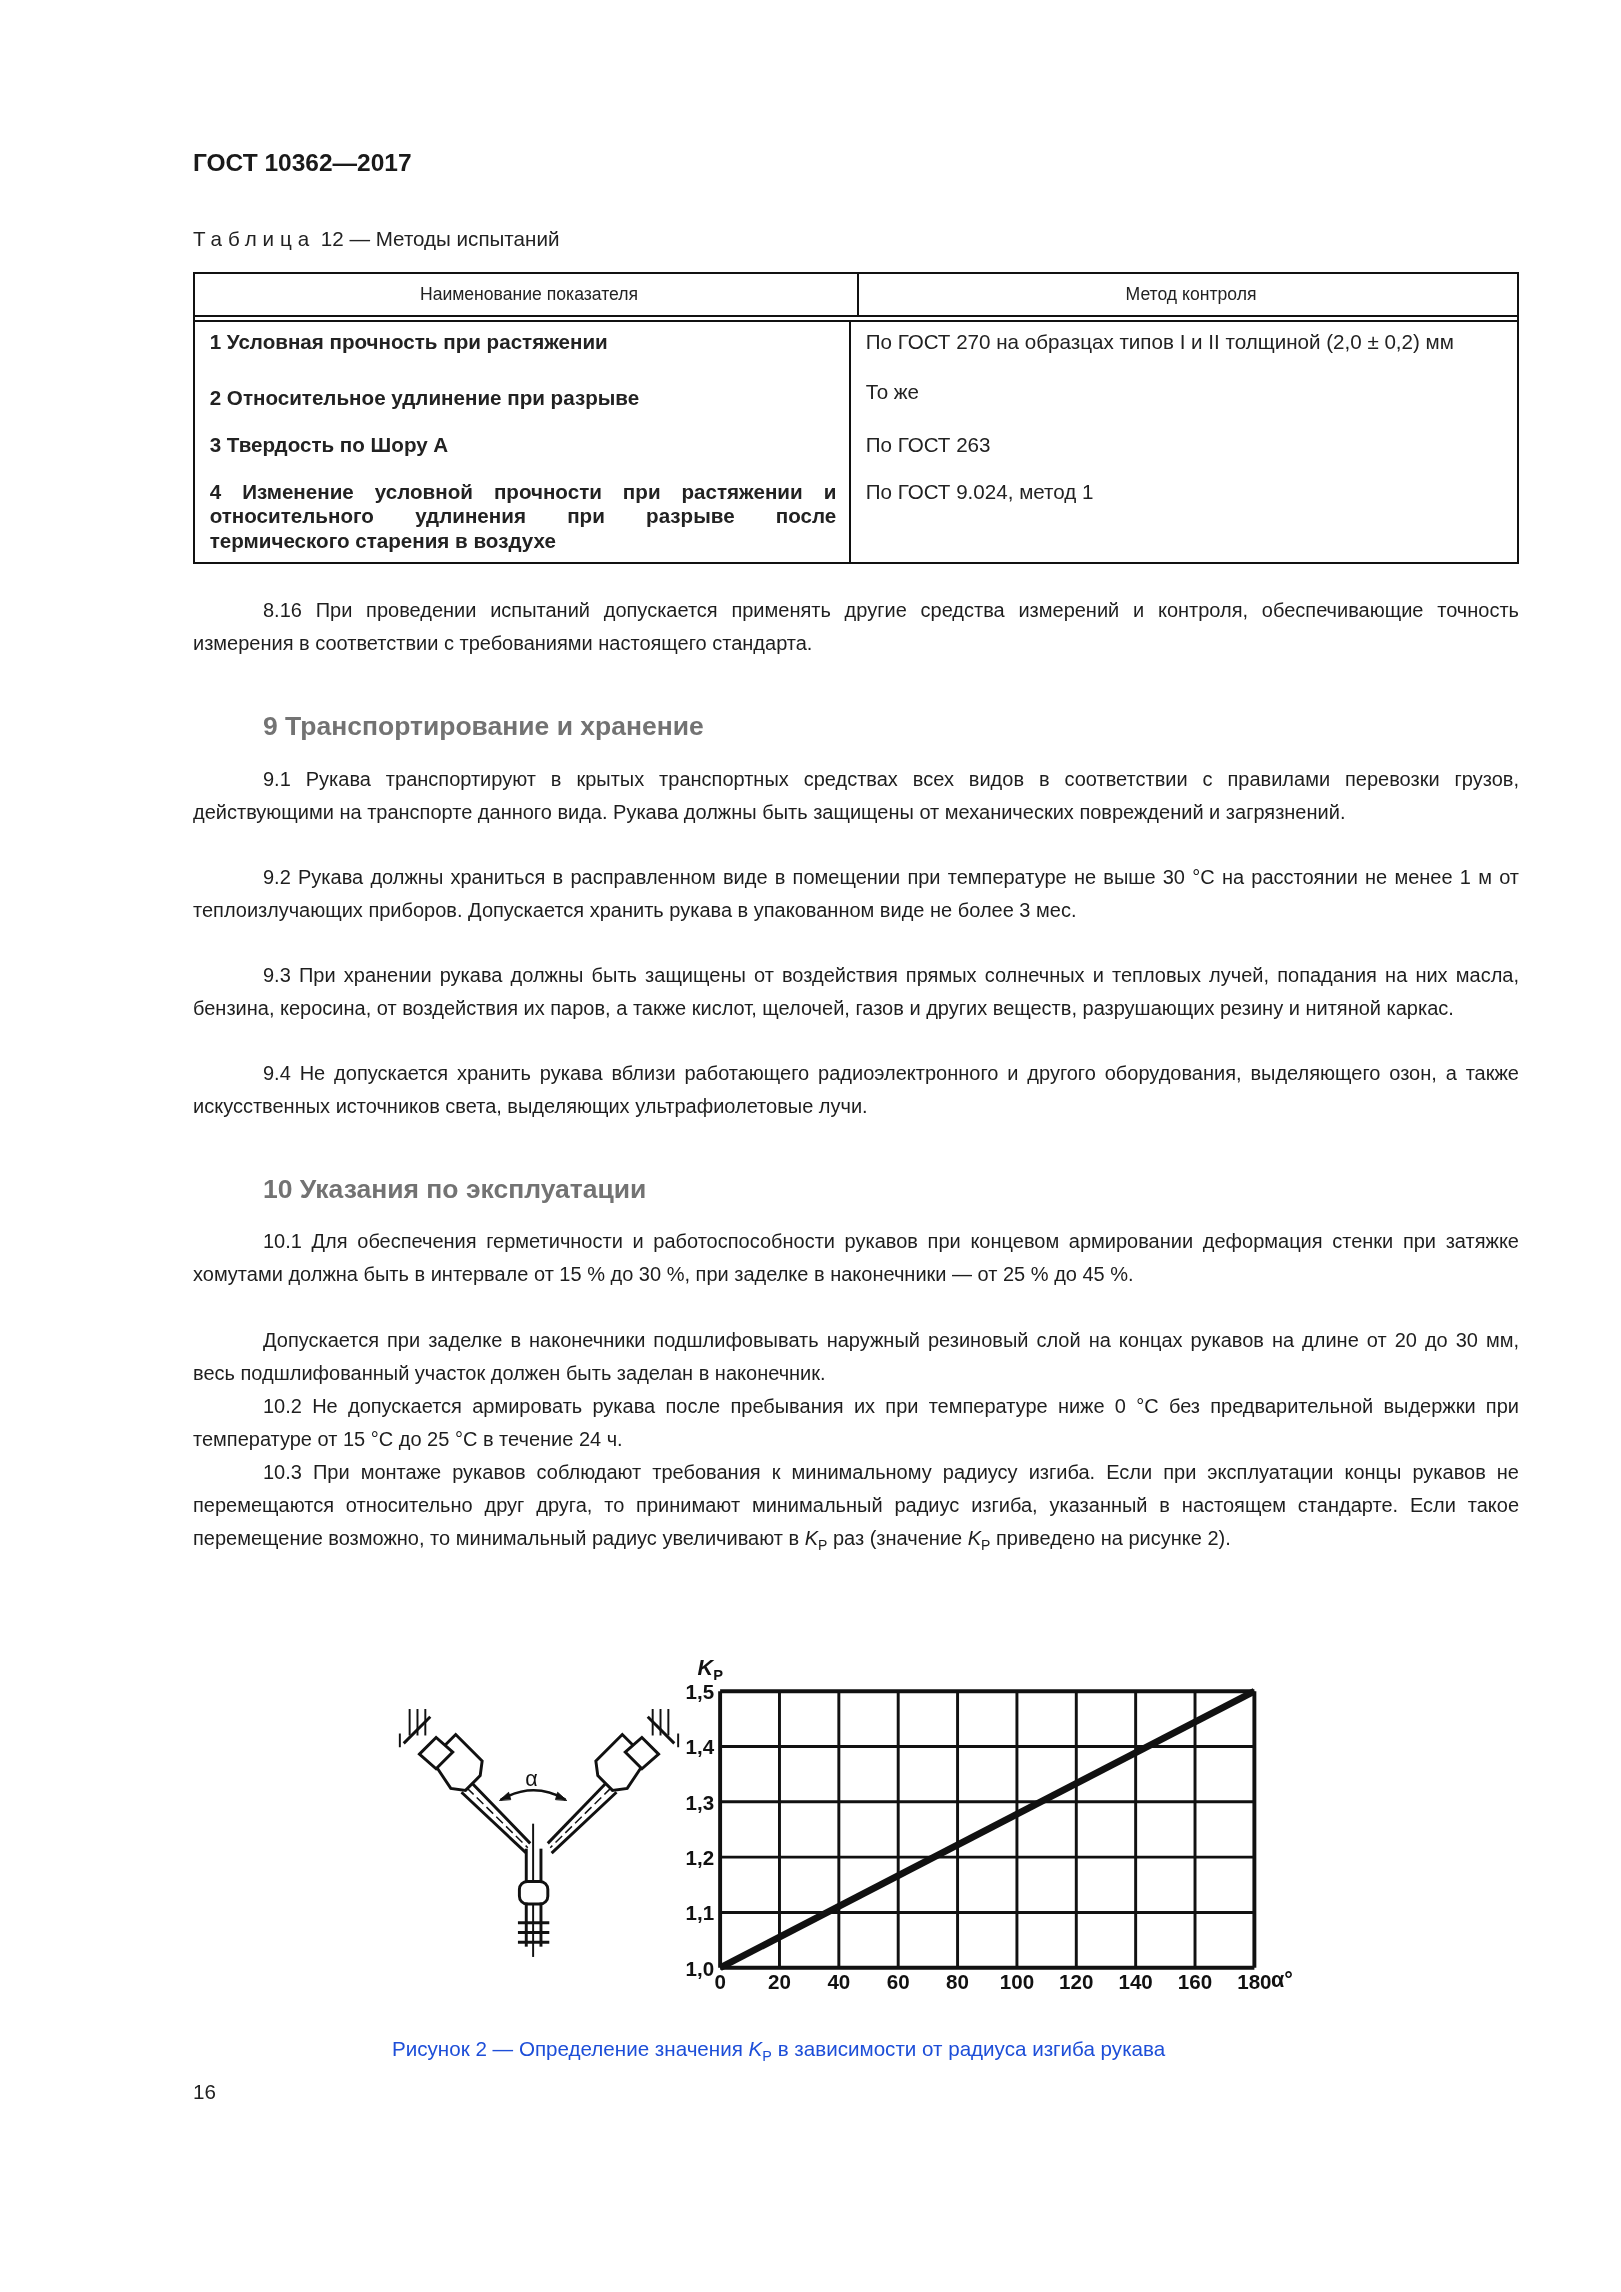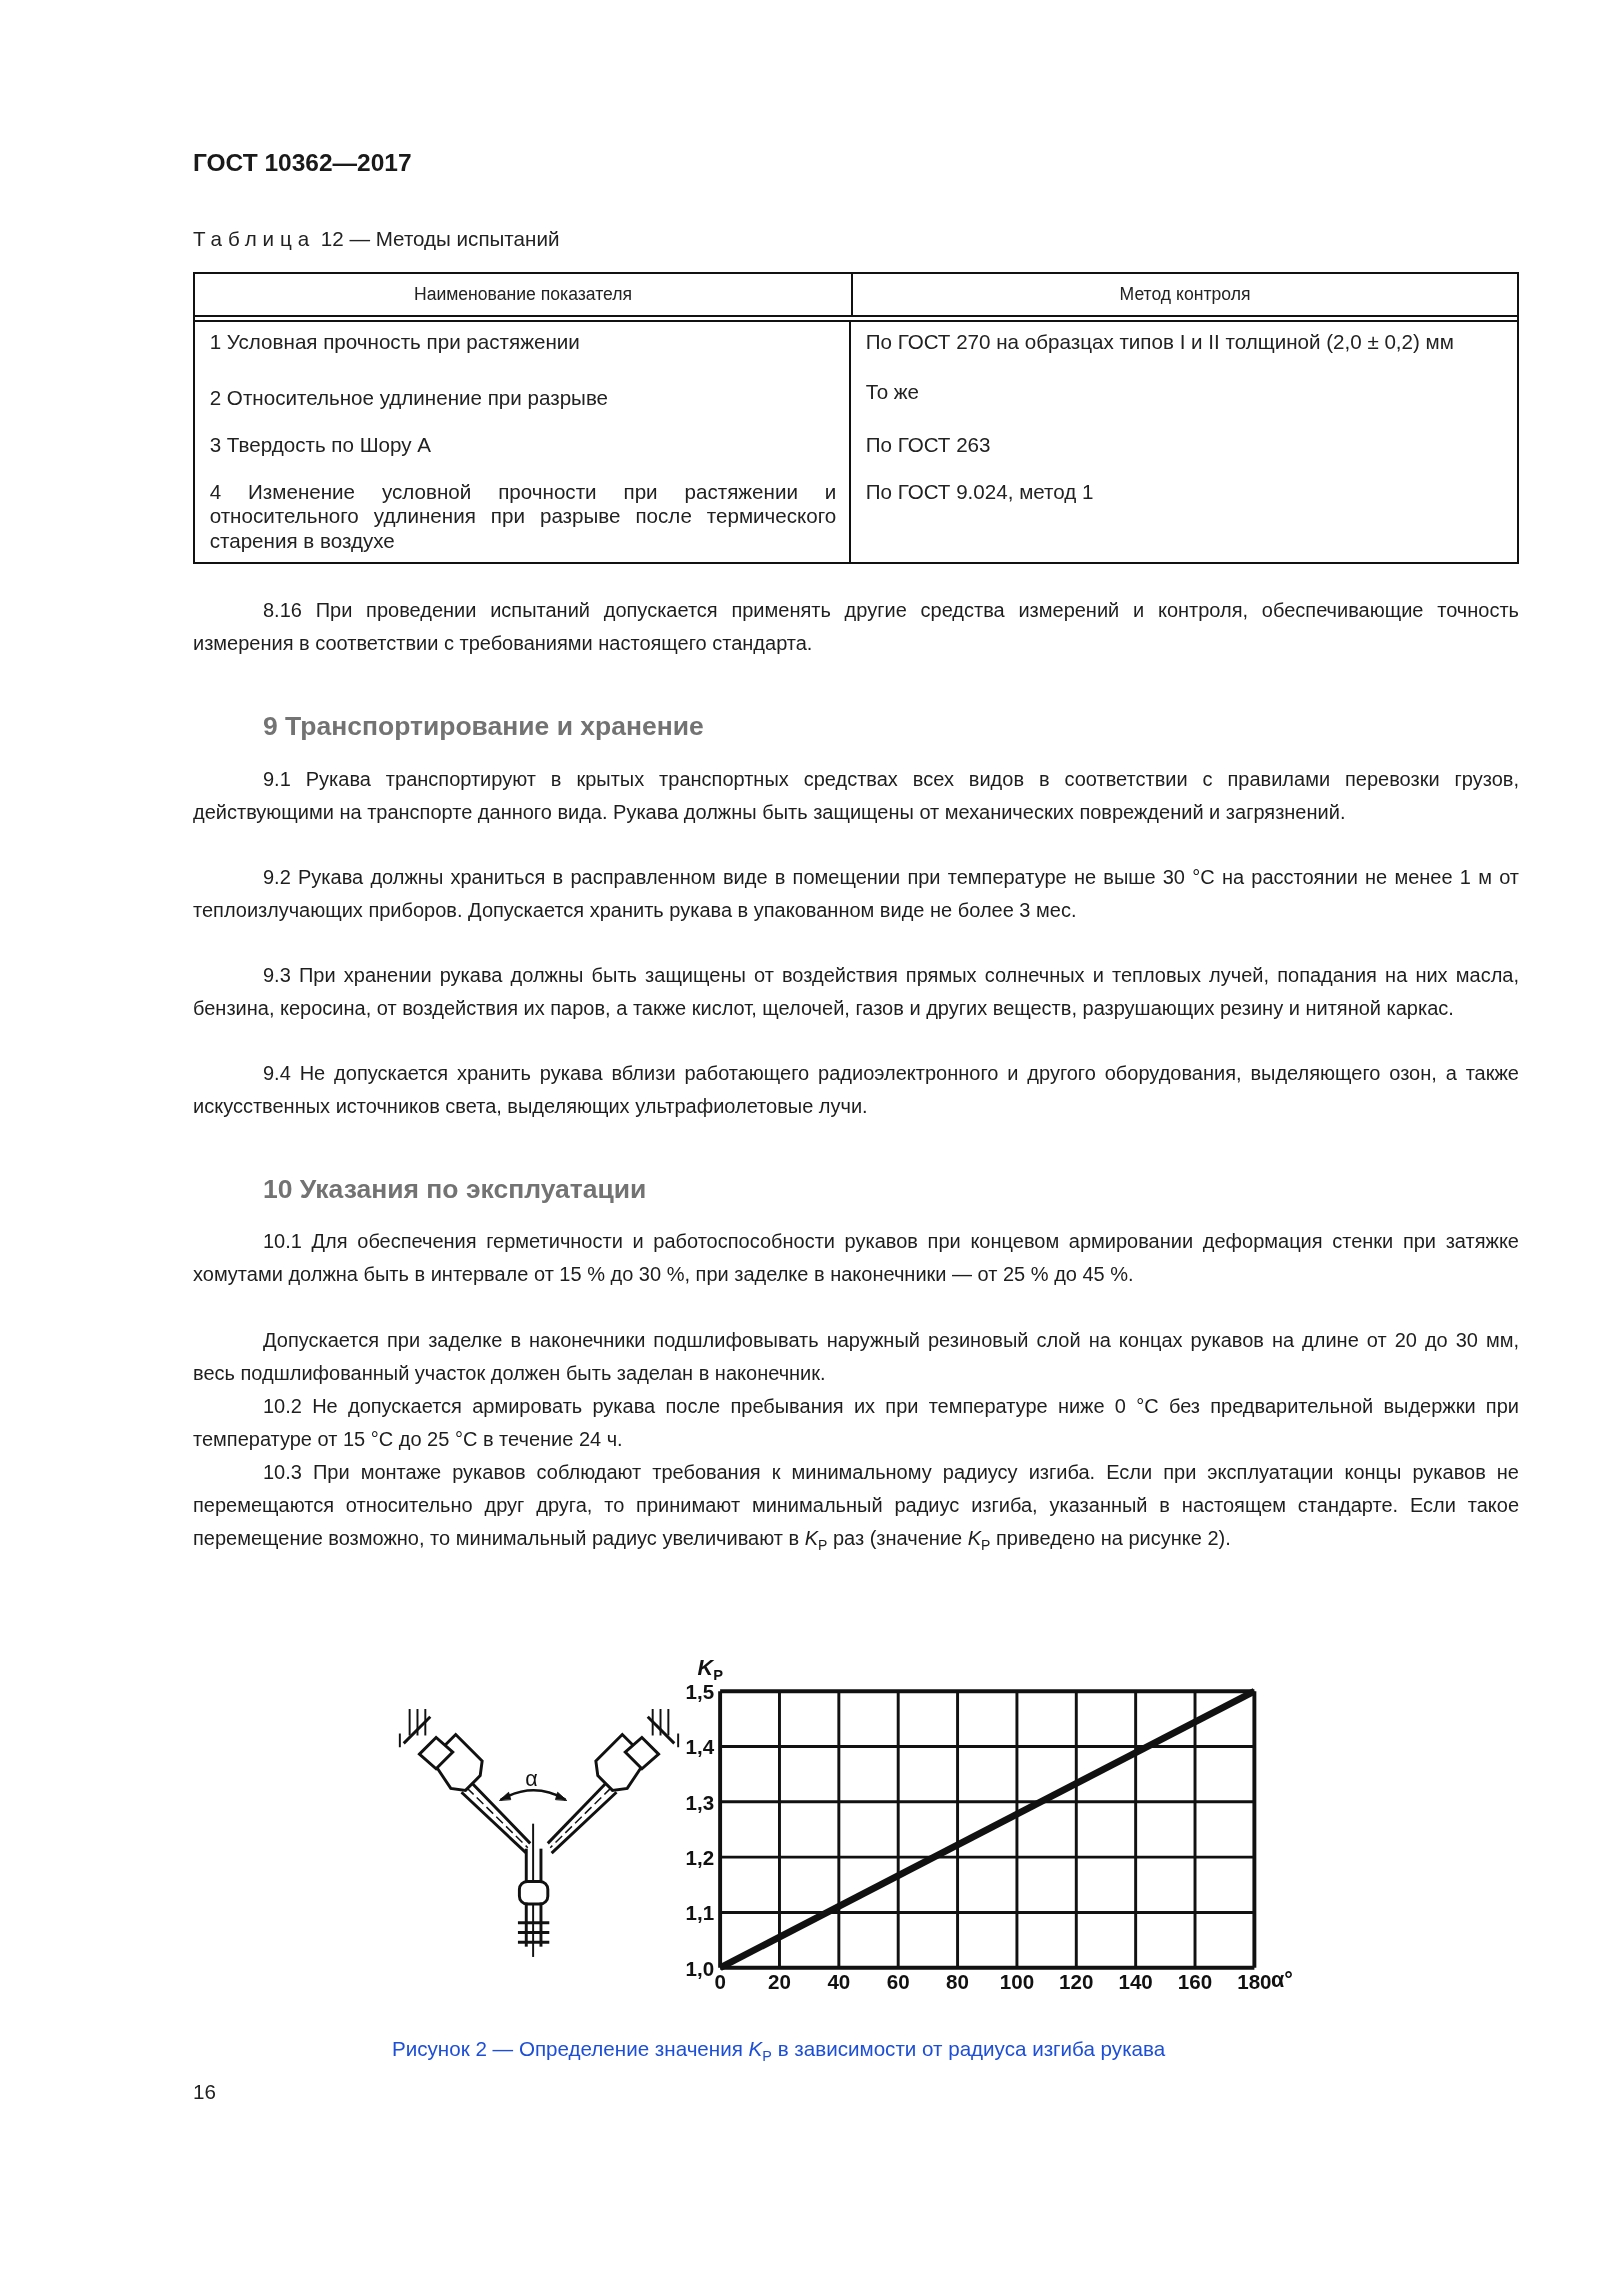--- a/index.html
+++ b/index.html
@@ -6,25 +6,25 @@
   body { width: 1621px; height: 2293px; position: relative; overflow: hidden;
          font-family: "Liberation Sans", sans-serif; color: #1e1e1e; }
   .abs { position: absolute; }
   .doc-code { left: 193px; top: 149px; font-size: 24.5px; font-weight: bold; color: #1a1a1a; }
   .table-caption { left: 193px; top: 227px; font-size: 20.6px; color: #222; }
   .table-caption .spaced { letter-spacing: 5.9px; }
 
   .tbl { left: 193px; top: 272px; width: 1326px; border: 2.9px solid #111; border-collapse: collapse; box-sizing: border-box; }
   .tbl-head { display: flex; height: 41px; border-bottom: 2px solid #111; }
   .tbl-gap { height: 2.9px; border-bottom: 2px solid #111; }
-  .th { font-size: 17.6px; color: #222; display: flex; align-items: center; justify-content: center; }
+  .th { font-size: 17.6px; color: #222; display: flex; align-items: center; justify-content: center; margin-left: 6px; }
   .th.c1 { width: 656px; border-right: 2px solid #111; }
   .th.c2 { flex: 1; }
   .tbl-body { display: flex; }
-  .col1 { width: 656px; border-right: 2px solid #111; padding: 7.8px 12.7px 3.9px 14.7px; box-sizing: border-box; }
+  .col1 { width: 656px; border-right: 2px solid #111; padding: 7.8px 12.7px 3.9px 14.7px; box-sizing: border-box; font-weight: bold; }
   .col2 { flex: 1; padding: 7.8px 13.7px 3.9px 14.7px; box-sizing: border-box; }
   .cell { font-size: 20.6px; line-height: 24.5px; color: #222; }
   .col1 .cell.r1 { height: 56px; }
   .col1 .cell.r2 { height: 47px; }
   .col1 .cell.r3 { height: 47px; }
   .col1 .cell.r4 { height: 78px; text-align: justify; }
   .col2 .cell.r1 { height: 56px; text-align: justify; text-align-last: left; }
   .col2 .cell.r2 { height: 47px; margin-top: -5.9px; }
   .col2 .cell.r3 { height: 47px; margin-top: 5.9px; }
   .col2 .cell.r4 { height: 78px; }

